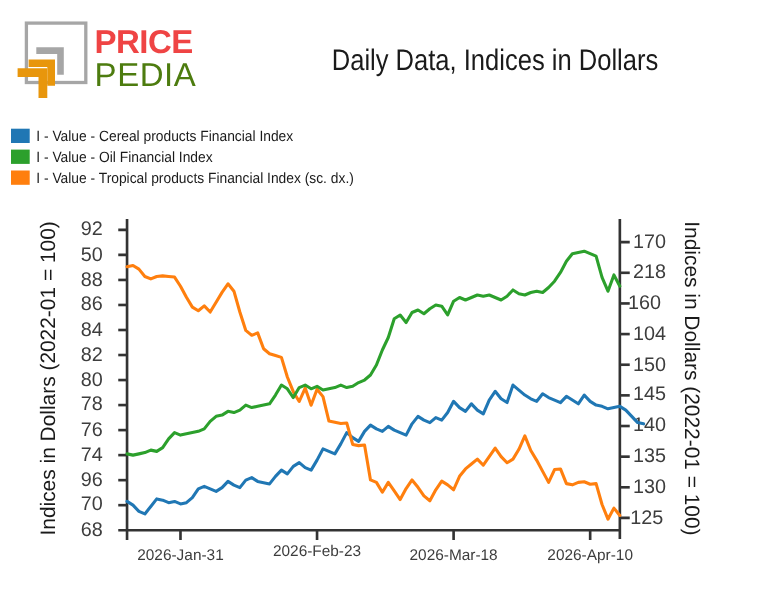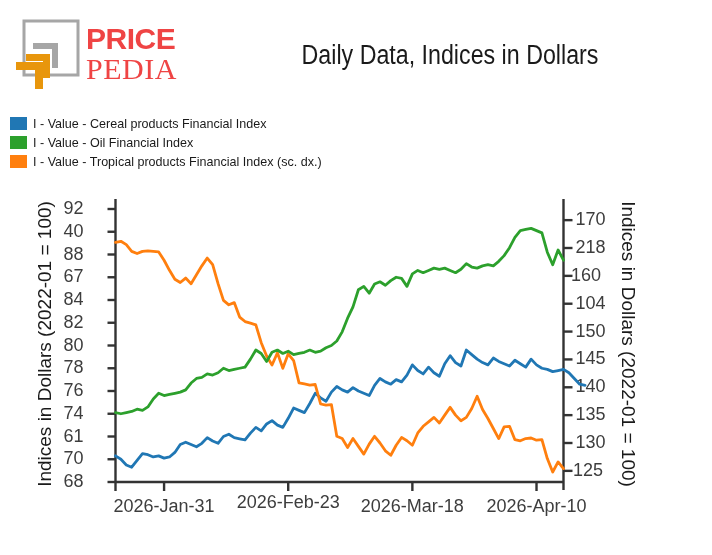--- a/index.html
+++ b/index.html
@@ -43,25 +43,25 @@
     font-weight: bold;
     font-size: 30px;
     letter-spacing: -0.5px;
     color: #ef4444;
     line-height: 30px;
     position: absolute;
     top: 6px;
     left: 0;
   }
   .logo-pedia {
-    font-family: Liberation Serif, serif;
+    font-family: Liberation Sans, sans-serif;
     font-weight: normal;
     font-size: 30px;
     letter-spacing: 0.5px;
-    color: #ef4444;
+    color: #4d7c0f;
     line-height: 30px;
     position: absolute;
     top: 36px;
     left: 0;
   }
 
   
   #title {
     position: absolute;
     left: 200px;
@@ -139,25 +139,25 @@
     transform: rotate(90deg);
   }
 
   .tick-text {
     position: absolute;
     font-size: 18px;
     color: #3d3d3d;
     font-family: "Liberation Sans", sans-serif;
     white-space: nowrap;
   }
-  .tick-left  { text-align: left; width: 40px; }
+  .tick-left  { text-align: center; width: 40px; }
   .tick-right { text-align: left;  width: 44px; }
   .tick-x {
     position: absolute;
-    font-size: 18px;
+    font-size: 14px;
     color: #3d3d3d;
     white-space: nowrap;
     text-align: center;
     width: 120px;
   }
 </style>
 </head>
 <body>
 
 <div id="page">
@@ -195,30 +195,30 @@
   </div>
 
   <div id="chart">
 
     <div class="axis-title" id="ylabel-left">Indices in Dollars (2022-01 = 100)</div>
     <div class="axis-title" id="ylabel-right">Indices in Dollars (2022-01 = 100)</div>
 
     <div id="tick-layer">
         <div class="tick-text tick-left" style="left: 63.5px; top: 286px;">68</div>
         <div class="tick-text tick-left" style="left: 63.5px; top: 263.25px;">70</div>
-        <div class="tick-text tick-left" style="left: 63.5px; top: 240.5px;">61</div>
+        <div class="tick-text tick-left" style="left: 63.5px; top: 240.5px;">96</div>
         <div class="tick-text tick-left" style="left: 63.5px; top: 217.75px;">74</div>
         <div class="tick-text tick-left" style="left: 63.5px; top: 195px;">76</div>
         <div class="tick-text tick-left" style="left: 63.5px; top: 172.25px;">78</div>
         <div class="tick-text tick-left" style="left: 63.5px; top: 149.5px;">80</div>
         <div class="tick-text tick-left" style="left: 63.5px; top: 126.75px;">82</div>
         <div class="tick-text tick-left" style="left: 63.5px; top: 104px;">84</div>
-        <div class="tick-text tick-left" style="left: 63.5px; top: 81.25px;">67</div>
+        <div class="tick-text tick-left" style="left: 63.5px; top: 81.25px;">86</div>
         <div class="tick-text tick-left" style="left: 63.5px; top: 58.5px;">88</div>
-        <div class="tick-text tick-left" style="left: 63.5px; top: 35.75px;">40</div>
+        <div class="tick-text tick-left" style="left: 63.5px; top: 35.75px;">50</div>
         <div class="tick-text tick-left" style="left: 63.5px; top: 13px;">92</div>
         <div class="tick-text tick-right" style="left: 573px; top: 274.857px;">125</div>
         <div class="tick-text tick-right" style="left: 575.5px; top: 247px;">130</div>
         <div class="tick-text tick-right" style="left: 575.5px; top: 219.143px;">135</div>
         <div class="tick-text tick-right" style="left: 575.5px; top: 191.286px;">140</div>
         <div class="tick-text tick-right" style="left: 575.5px; top: 163.429px;">145</div>
         <div class="tick-text tick-right" style="left: 575.5px; top: 135.571px;">150</div>
         <div class="tick-text tick-right" style="left: 575.5px; top: 107.714px;">104</div>
         <div class="tick-text tick-right" style="left: 571px; top: 79.8571px;">160</div>
         <div class="tick-text tick-right" style="left: 575.5px; top: 52px;">218</div>

